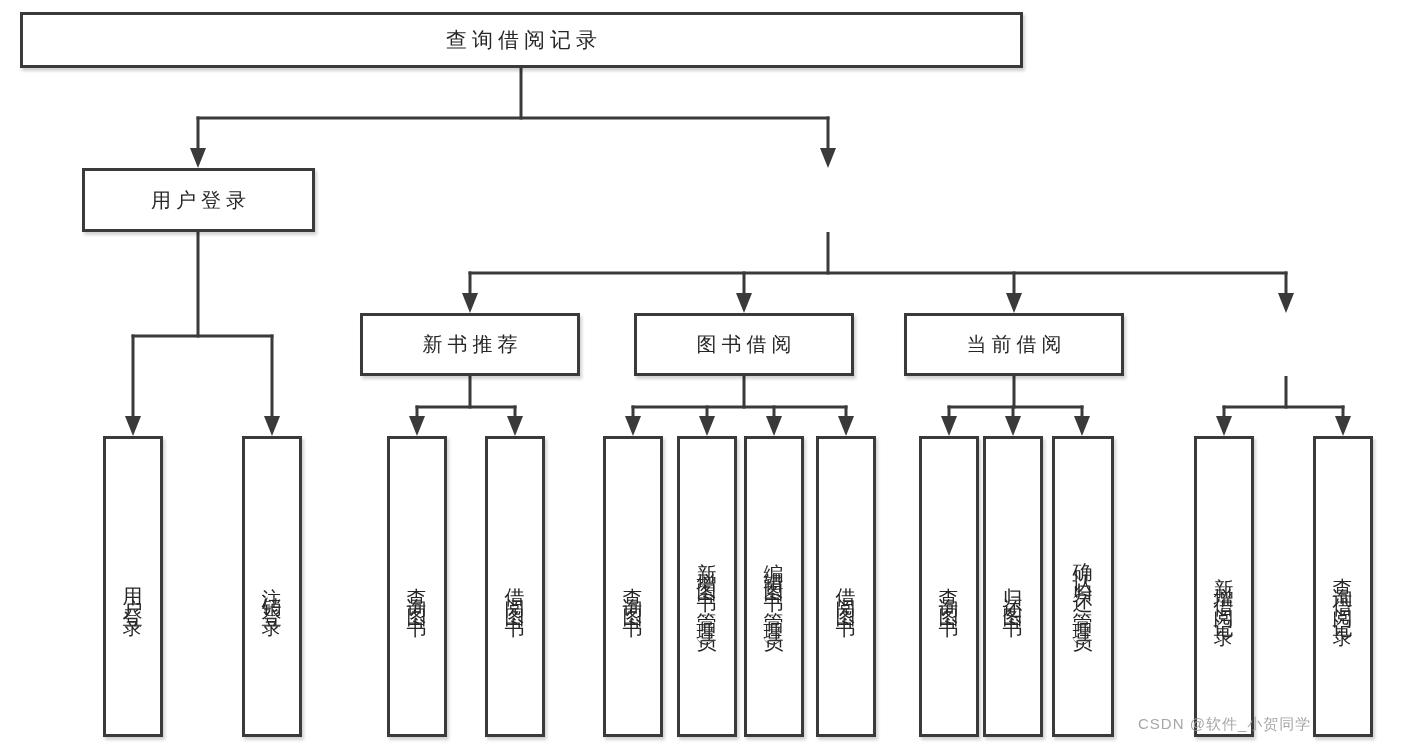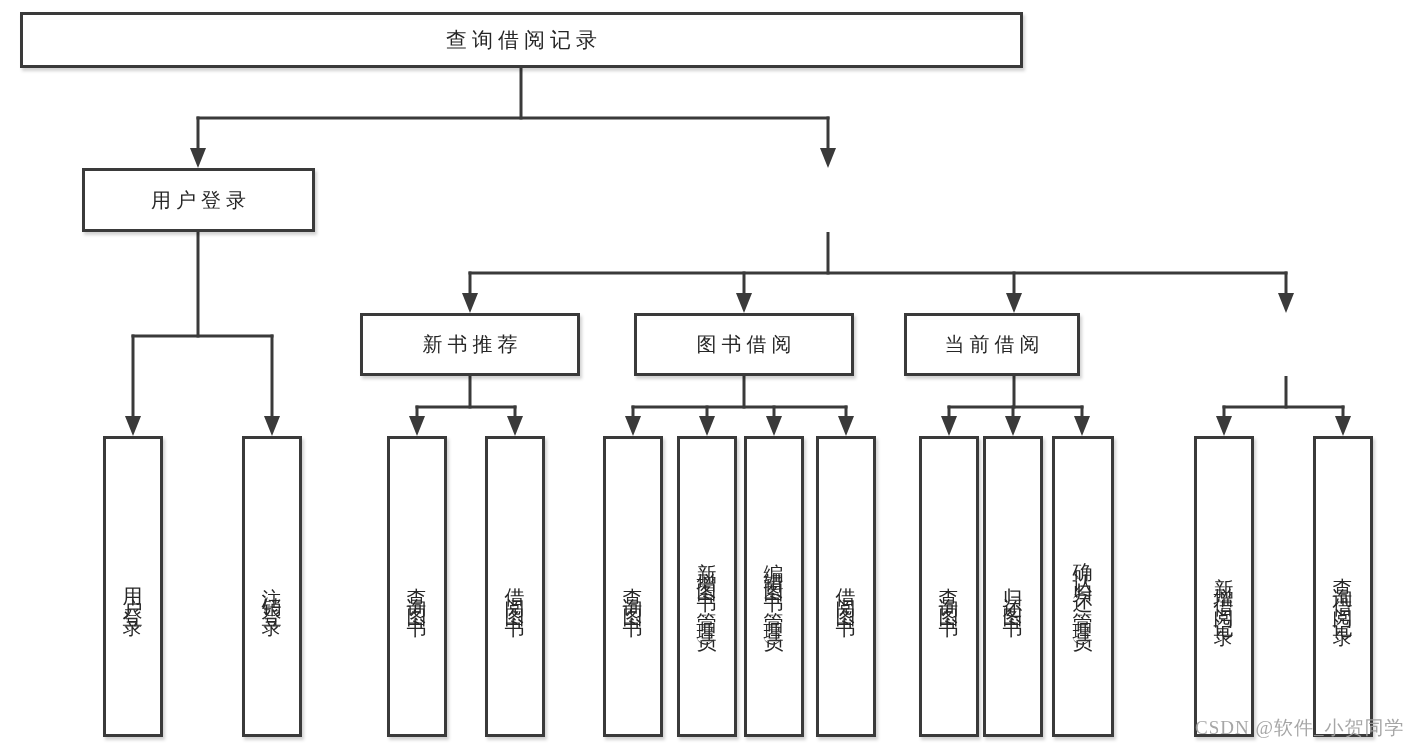--- a/index.html
+++ b/index.html
@@ -40,28 +40,27 @@
     writing-mode: vertical-rl;
     text-orientation: mixed;
     font-size: 20px;
     letter-spacing: 10px;
     padding-top: 10px;   
     line-height: 1;
     white-space: nowrap;
   }
   .watermark {
     position: absolute;
-    left: 1195px;
+    left: 1138px;
     top: 715px;
-    font-size: 19px;
+    font-size: 15px;
     letter-spacing: 1px;
     color: rgba(158,158,158,0.92);
     z-index: 5;
     white-space: nowrap;
-    font-family: Liberation Serif, serif;
   }
   svg line { stroke: #3a3a3a; stroke-width: 3; }
   svg polygon { fill: #3a3a3a; stroke: none; }
 </style>
 </head>
 <body>
 
 <div class="canvas">
 
   <svg class="connector-layer" viewBox="0 0 1405 747" xmlns="http://www.w3.org/2000/svg">
@@ -140,21 +139,21 @@
   <div class="box h-box" style="left:82px; top:168px; width:233px; height:64px;">
     <span>用户登录</span>
   </div>
 
   <div class="box h-box" style="left:360px; top:313px; width:220px; height:63px;">
     <span>新书推荐</span>
   </div>
   <div class="box h-box" style="left:634px; top:313px; width:220px; height:63px;">
     <span>图书借阅</span>
   </div>
-  <div class="box h-box" style="left:904px; top:313px; width:176px; height:63px;">
+  <div class="box h-box" style="left:904px; top:313px; width:220px; height:63px;">
     <span>当前借阅</span>
   </div>
 
   <div class="box v-box" style="left:103px; top:436px; width:60px; height:301px;">
     <span>用户登录</span>
   </div>
   <div class="box v-box" style="left:242px; top:436px; width:60px; height:301px;">
     <span>注销登录</span>
   </div>
 

